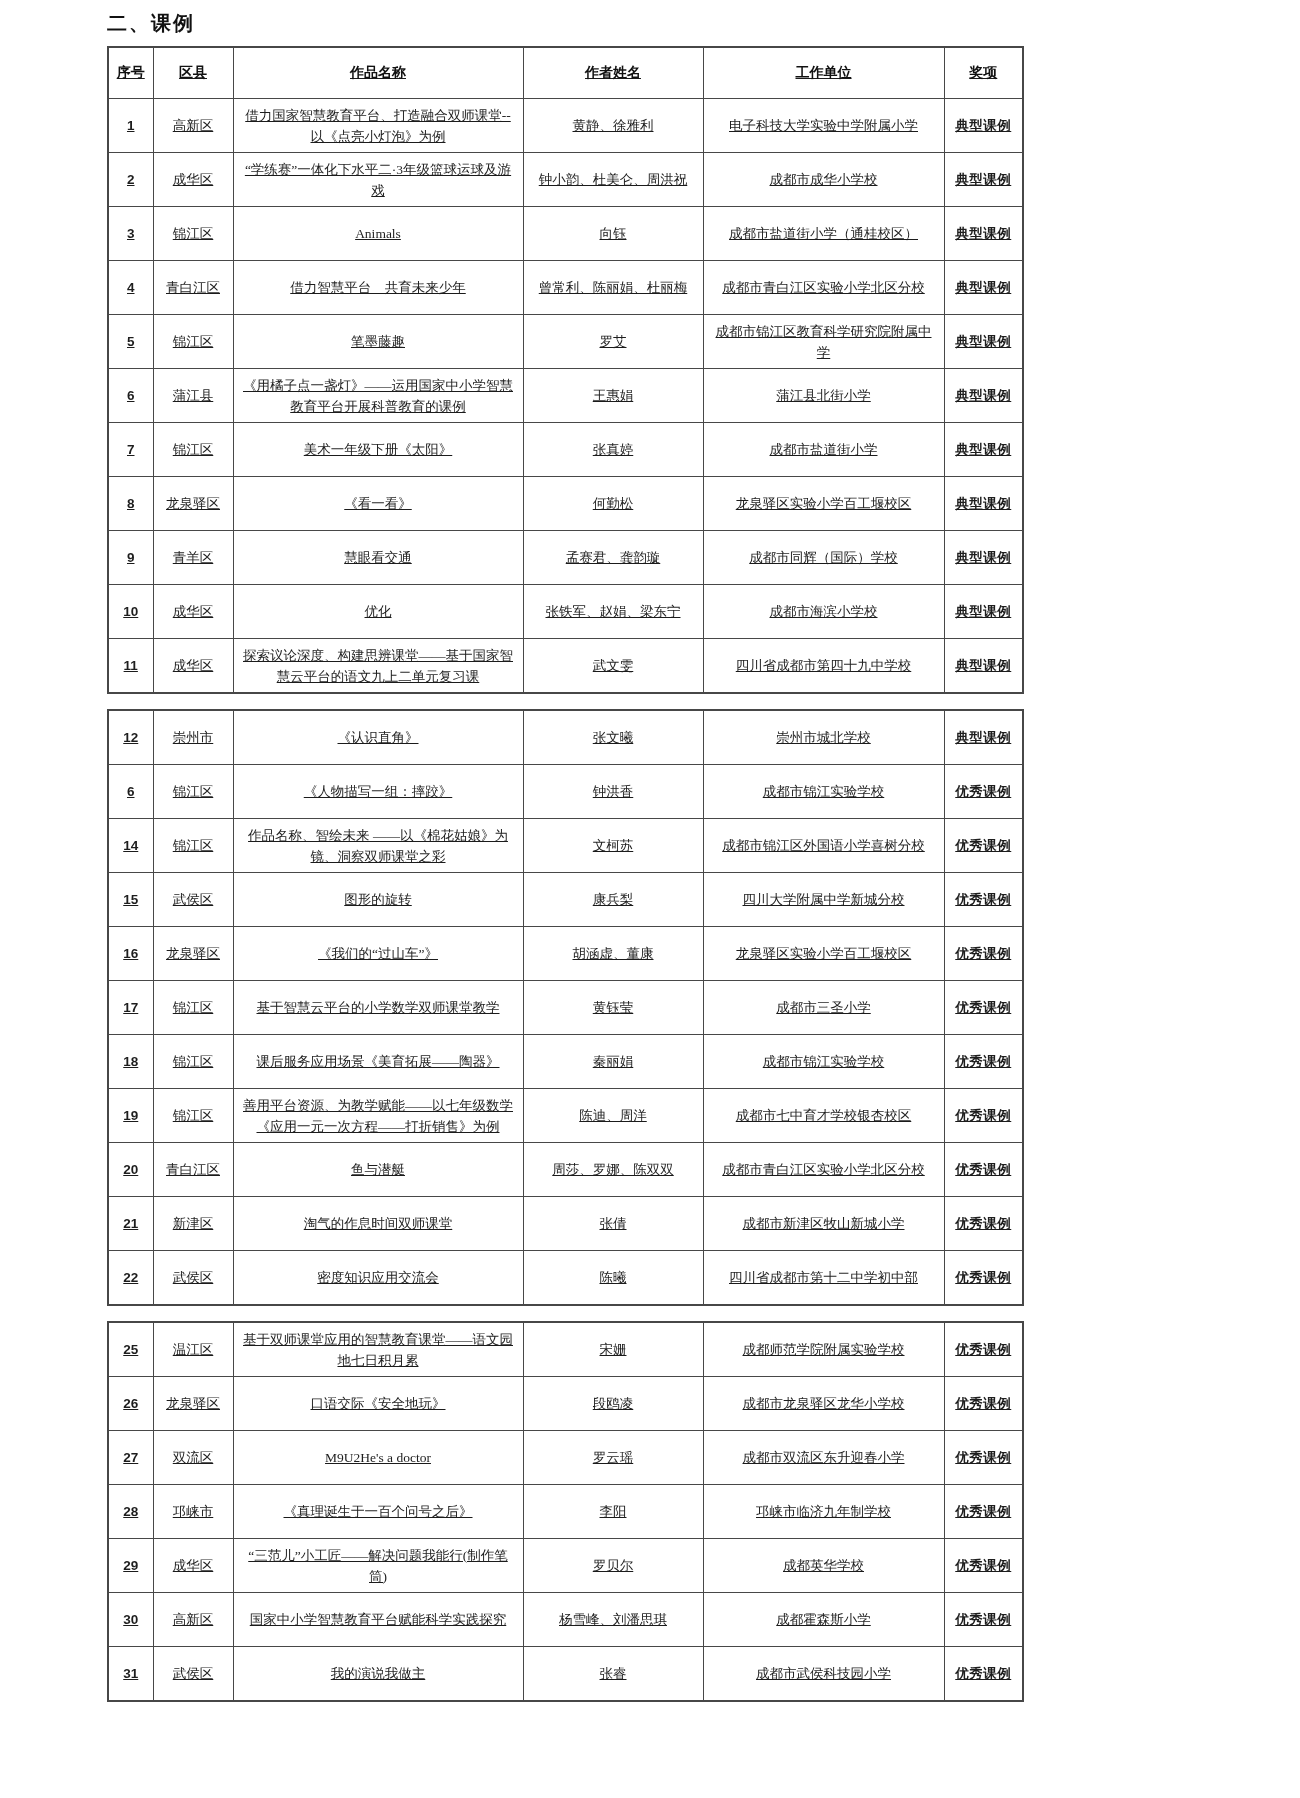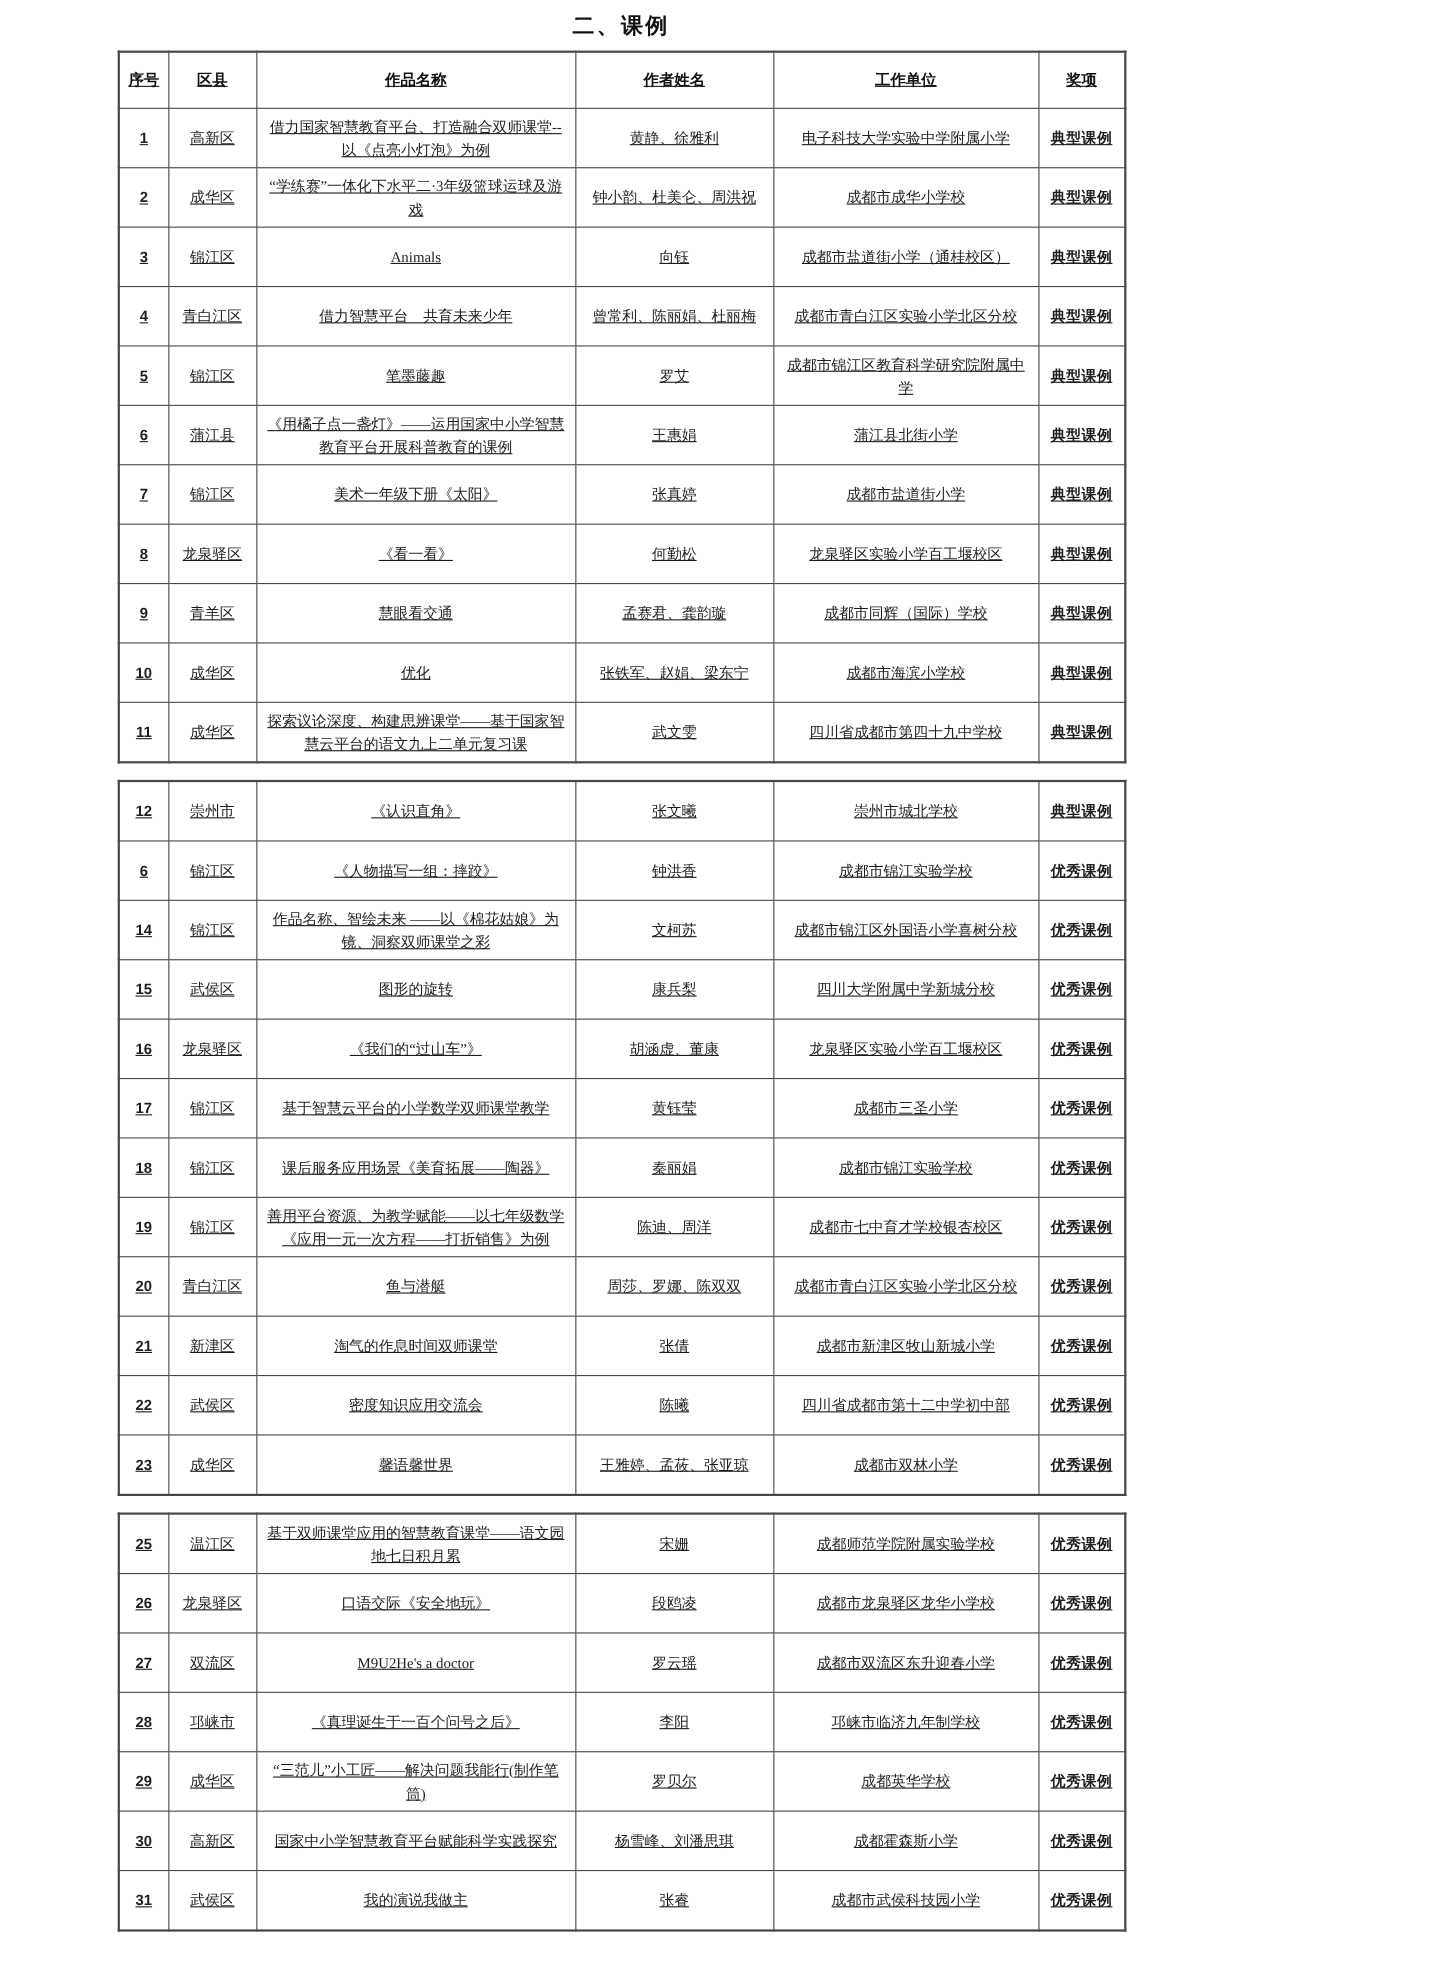--- a/index.html
+++ b/index.html
@@ -16,21 +16,21 @@
   .doc {
     width: 915px;
     margin: 0 0 0 107px;
     padding-top: 10px;
   }
   .page-title {
     font-family: "Liberation Sans", "DejaVu Sans", sans-serif;
     font-weight: bold;
     font-size: 20px;
     letter-spacing: 2px;
-    text-align: center;
+    text-align: left;
     margin: 0 0 9px 0;
     color: #111;
   }
   table.seg {
     border-collapse: collapse;
     table-layout: fixed;
     width: 915px;
     background: #fff;
     border: 2px solid #474747;
     margin: 0 0 15px 0;
@@ -286,28 +286,20 @@
     <td class="c-award">优秀课例</td>
   </tr>
         <tr>
     <td class="c-no">22</td>
     <td class="c-district">武侯区</td>
     <td class="c-title">密度知识应用交流会</td>
     <td class="c-authors">陈曦</td>
     <td class="c-unit">四川省成都市第十二中学初中部</td>
     <td class="c-award">优秀课例</td>
   </tr>
-        <tr>
-    <td class="c-no">23</td>
-    <td class="c-district">成华区</td>
-    <td class="c-title">馨语馨世界</td>
-    <td class="c-authors">王雅婷、孟莜、张亚琼</td>
-    <td class="c-unit">成都市双林小学</td>
-    <td class="c-award">优秀课例</td>
-  </tr>
       </tbody>
   </table>
 
   <table class="seg">
     <colgroup>
       <col style="width:45px">
         <col style="width:80px">
         <col style="width:290px">
       <col style="width:180px">
         <col style="width:241px">

